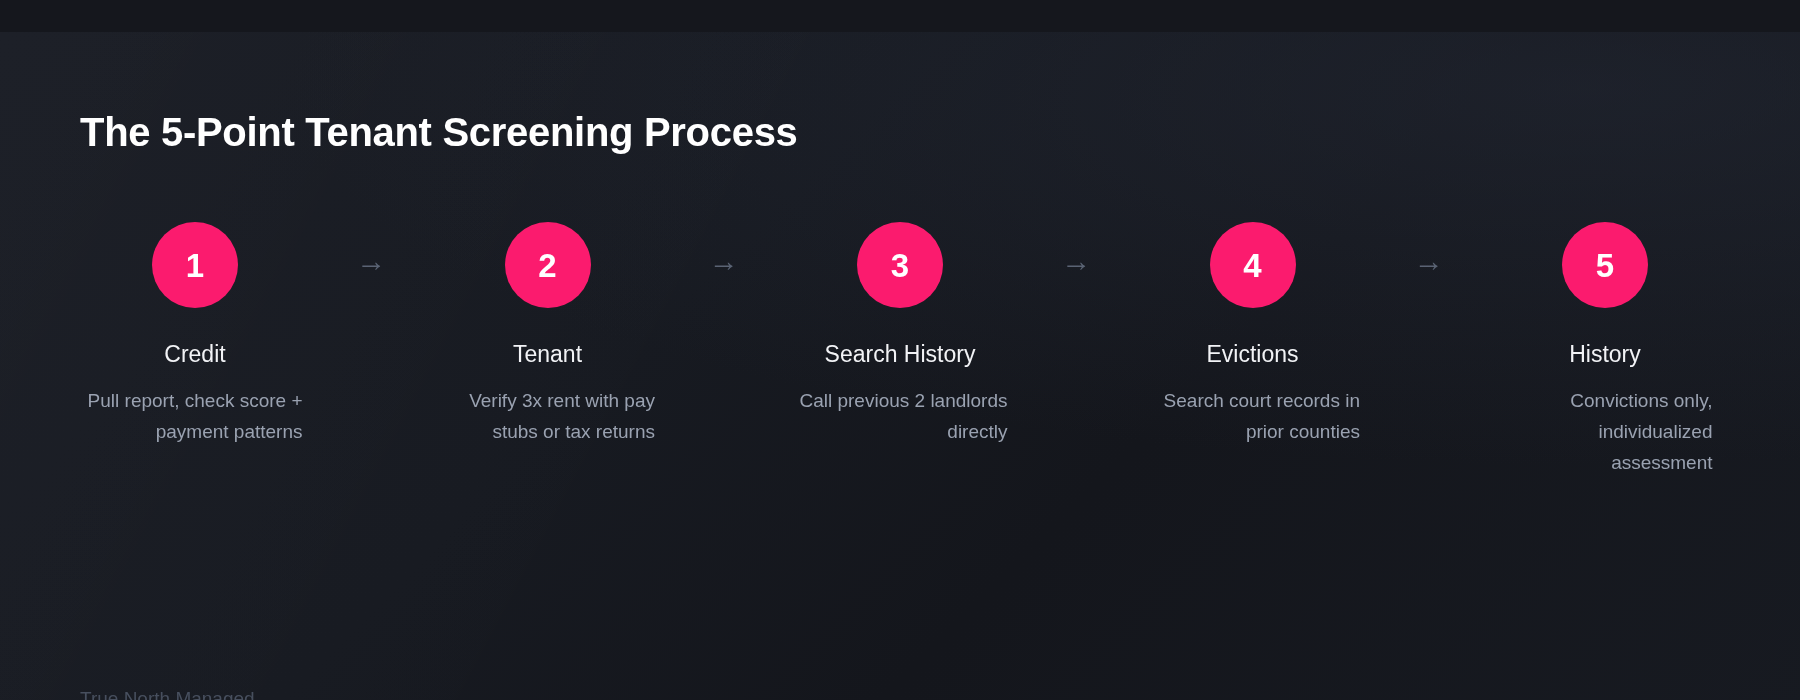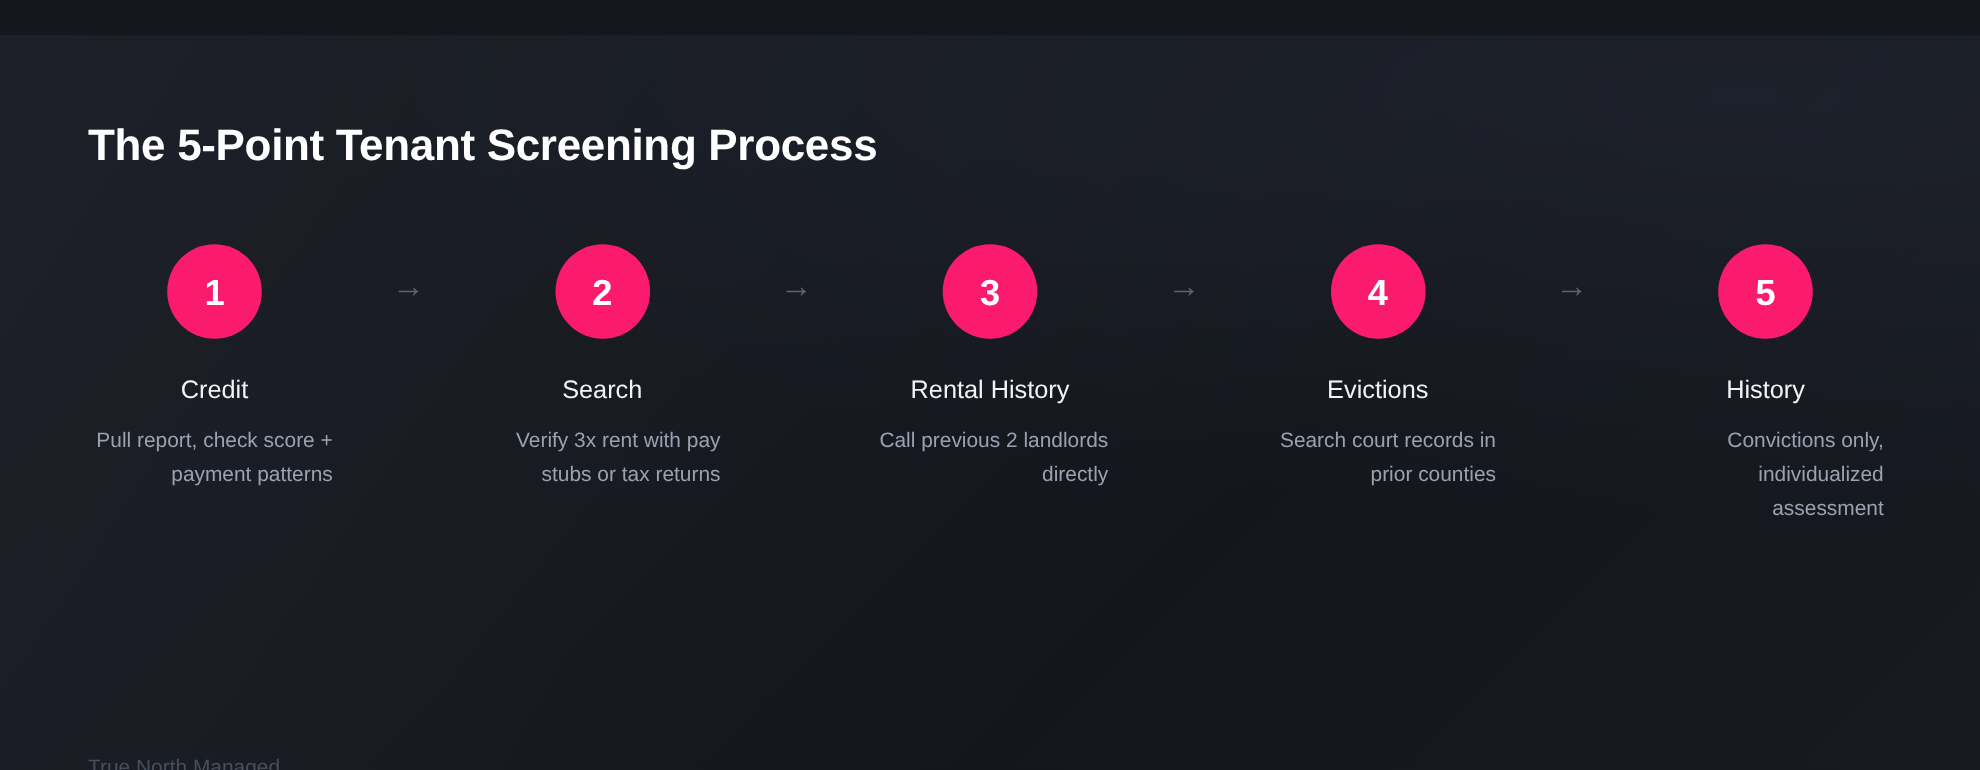--- a/index.html
+++ b/index.html
@@ -120,29 +120,29 @@
     <div class="step">
       <div class="step-badge">1</div>
       <div class="step-title">Credit</div>
       <div class="step-desc">Pull report, check score + payment patterns</div>
     </div>
 
     <div class="connector">→</div>
 
     <div class="step">
       <div class="step-badge">2</div>
-      <div class="step-title">Search</div>
+      <div class="step-title">Tenant</div>
       <div class="step-desc">Verify 3x rent with pay stubs or tax returns</div>
     </div>
 
     <div class="connector">→</div>
 
     <div class="step">
       <div class="step-badge">3</div>
-      <div class="step-title">Rental History</div>
+      <div class="step-title">Search History</div>
       <div class="step-desc">Call previous 2 landlords directly</div>
     </div>
 
     <div class="connector">→</div>
 
     <div class="step">
       <div class="step-badge">4</div>
       <div class="step-title">Evictions</div>
       <div class="step-desc">Search court records in prior counties</div>
     </div>

